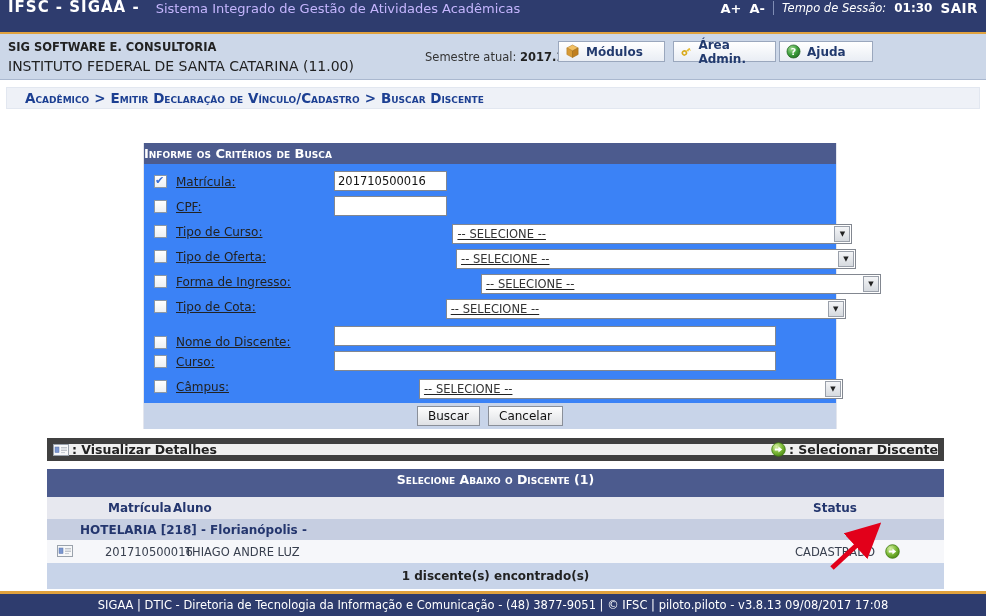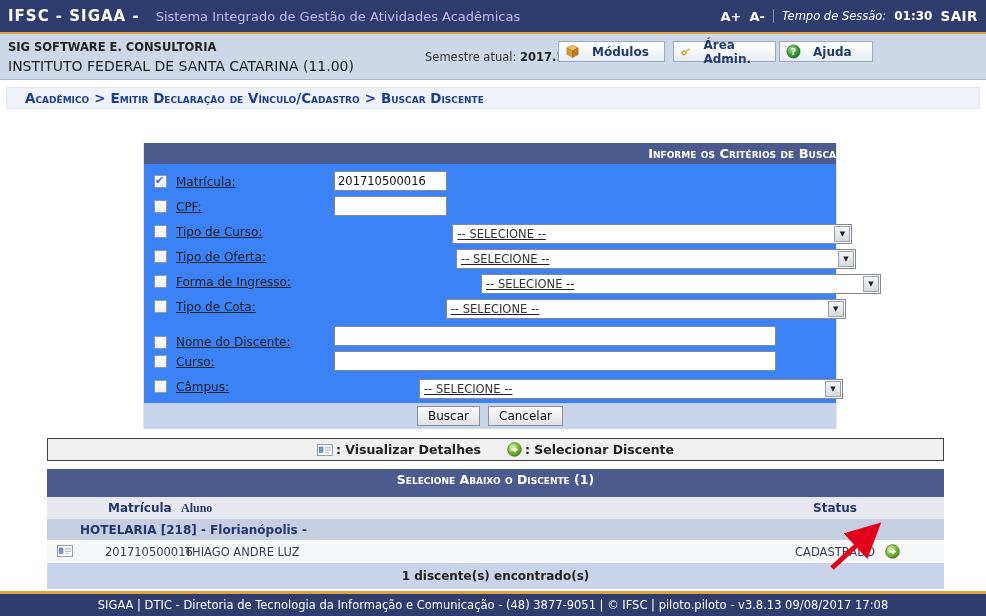--- a/index.html
+++ b/index.html
@@ -2,52 +2,52 @@
 <html><head>
 <meta charset="utf-8">
 <style>
   * { box-sizing: border-box; margin: 0; padding: 0; }
   html,body { width: 986px; height: 616px; }
   body {
     font-family: "DejaVu Sans", "Liberation Sans", sans-serif;
     font-size: 12px; background: #fff; position: relative; overflow: hidden; color:#222;
   }
   
-  .topbar { height: 32px; background: #2e3c6e; color: #fff; display: flex; align-items: center; padding: 16px 8px; }
+  .topbar { height: 32px; background: #2e3c6e; color: #fff; display: flex; align-items: flex-end; padding: 16px 8px; }
   .brand { font-size: 15px; font-weight: bold; letter-spacing: 1px; white-space: nowrap; }
   .apptitle { font-size: 13px; margin-left: 16px; color: #c4b5fd; white-space: nowrap; }
   .topbar-right { margin-left: auto; display: flex; align-items: center; gap: 8px; white-space: nowrap; }
   .fontbtn { font-weight: bold; font-size: 13px; cursor: pointer; }
   .tdivider { width: 1px; height: 14px; background: #7f8db4; }
   .session-label { font-style: italic; font-size: 11.5px; }
   .session-time { font-weight: bold; font-size: 12px; }
   .sair { font-weight: bold; font-size: 13.5px; letter-spacing: .5px; cursor: pointer; }
   .goldline { height: 2px; background: #e0a23e; }
   
   .subheader { height: 46px; background: #ccd7e8; border-bottom: 1px solid #aab8cf; position: relative; }
   .org { padding: 6px 0 0 8px; }
   .org-line1 { font-weight: bold; font-size: 11.5px; color: #222; }
   .org-line2 { font-size: 14px; color: #222; margin-top: 4px; }
   .semester { position: absolute; left: 425px; top: 16px; font-size: 11.5px; color: #333; }
   .sem-value { font-weight: bold; color: #222; }
-  .hbtn { position: absolute; top: 7px; height: 21px; display: flex; align-items: center; gap: 12px;
+  .hbtn { position: absolute; top: 7px; height: 21px; display: flex; align-items: center; gap: 6px;
           padding: 0 8px 0 6px; background: linear-gradient(#ffffff, #e9edf4);
           border: 1px solid #9aa7bd; font-weight: bold; color: #223a6e; font-size: 12px; cursor: pointer; }
   #btn-modulos { left: 558px; width: 107px; }
   #btn-area    { left: 673px; width: 103px; }
   #btn-ajuda   { left: 779px; width: 94px;  }
   
   .breadcrumb { margin: 7px 6px 0 6px; height: 22px; background: #eef1f7; border: 1px solid #e2e7f0;
                 display: flex; align-items: center; padding-left: 18px;
                 font-weight: bold; font-variant: small-caps; font-size: 13.5px; color: #1c3f92; }
   .breadcrumb .sep { margin: 0 5px; }
   .crumb { cursor: pointer; }
   
   .form { width: 694px; margin: 13px 0 0 143px; border-left: 1px solid #e3e6ee; border-right: 1px solid #e3e6ee; }
-  .form-header { height: 21px; background: #4c5b8e; color: #fff; text-align: right;
+  .form-header { height: 21px; background: #4c5b8e; color: #fff; text-align: left;
                  font-weight: bold; font-variant: small-caps; font-size: 13px; line-height: 21px; margin-top: 34px; }
   .form-body { background: #3b82f6; padding: 5px 0 4px 0; text-decoration: underline; }
   .frow { height: 25px; position: relative; display: flex; align-items: center; padding-left: 10px; }
   .frow.gap { margin-top: 5px; align-items: flex-end; }
   .cb { width: 13px; height: 13px; border: 1px solid #8b97a5; background: linear-gradient(#fff, #edf0f3);
         position: relative; cursor: pointer; flex: none; }
   .cb.checked::after { content: "\2714"; position: absolute; left: 0px; top: -2px;
                        color: #3a6fd8; font-size: 11px; font-weight: bold; }
   .flabel { margin-left: 9px; font-size: 12px; color: #222; }
   .fctrl { position: absolute; left: 190px; top: 2px; }
@@ -57,31 +57,31 @@
   .sel { height: 20px; border: 1px solid #828790; background: #fff; display: flex; align-items: center;
          position: relative; font-size: 11.5px; color: #333; padding-left: 4px; cursor: pointer; }
   .sel-md { width: 400px; } .sel-lg { width: 424px; }
   .arrowbox { position: absolute; right: 1px; top: 1px; bottom: 1px; width: 16px;
               background: linear-gradient(#f4f5f7, #d6dadf); border: 1px solid #9aa0aa;
               display: flex; align-items: center; justify-content: center; font-size: 7px; color: #222; }
   .form-actions { height: 26px; background: #c8d4e9; display: flex; align-items: center; justify-content: center; gap: 8px; }
   button.gbtn { font-family: "DejaVu Sans", sans-serif; font-size: 12px; color: #111; padding: 2px 10px;
                 background: linear-gradient(#fdfdfd, #dfe1e5); border: 1px solid #8a8f99; cursor: pointer; }
   
-  .legend { width: 897px; margin: 9px 0 0 47px; height: 23px; background: #f0f0f0; border: 1px solid #404040;
-            display: flex; align-items: center; justify-content: center; gap: 26px;
+  .legend { width: 897px; margin: 9px 0 0 47px; height: 23px; background: #f0f0f0; border: 6px solid #404040;
+            display: flex; align-items: center; justify-content: space-between; gap: 26px;
             font-weight: bold; font-size: 12.5px; color: #222; }
   .legend-item { display: flex; align-items: center; gap: 3px; }
   
   .rtable { width: 897px; margin: 8px 0 0 47px; }
   .rt-header { height: 28px; background: #4c5b8e; color: #fff; text-align: center;
                font-variant: small-caps; font-weight: bold; font-size: 12.5px; line-height: 21px; }
   .rt-cols { height: 22px; background: #e7e8ef; position: relative; font-weight: bold; color: #24366e; font-size: 12px; }
   .rt-cols span { position: absolute; top: 4px; }
-  .c-mat { left: 61px; } .c-alu { left: 134px; font-family: Liberation Serif, serif; } .c-sta { left: 766px; }
+  .c-mat { left: 61px; } .c-alu { left: 126px; } .c-sta { left: 766px; }
   .rt-group { height: 21px; background: #c6cee1; font-weight: bold; color: #24366e;
               display: flex; align-items: center; padding-left: 33px; font-size: 12px; }
   .rt-row { height: 23px; background: #f6f7fa; position: relative; font-size: 11.5px; color: #39404f; cursor: default; }
   .rt-row > * { position: absolute; top: 5px; }
   .r-icon { left: 10px; top: 5px; cursor: pointer; }
   .r-mat { left: 58px; } .r-name { left: 138px; } .r-status { left: 748px; }
   .r-go { left: 838px; top: 4px; cursor: pointer; }
   .rt-foot { height: 26px; background: #c8d4e9; display: flex; align-items: center; justify-content: center;
              font-weight: bold; font-size: 12px; color: #222; }
   

